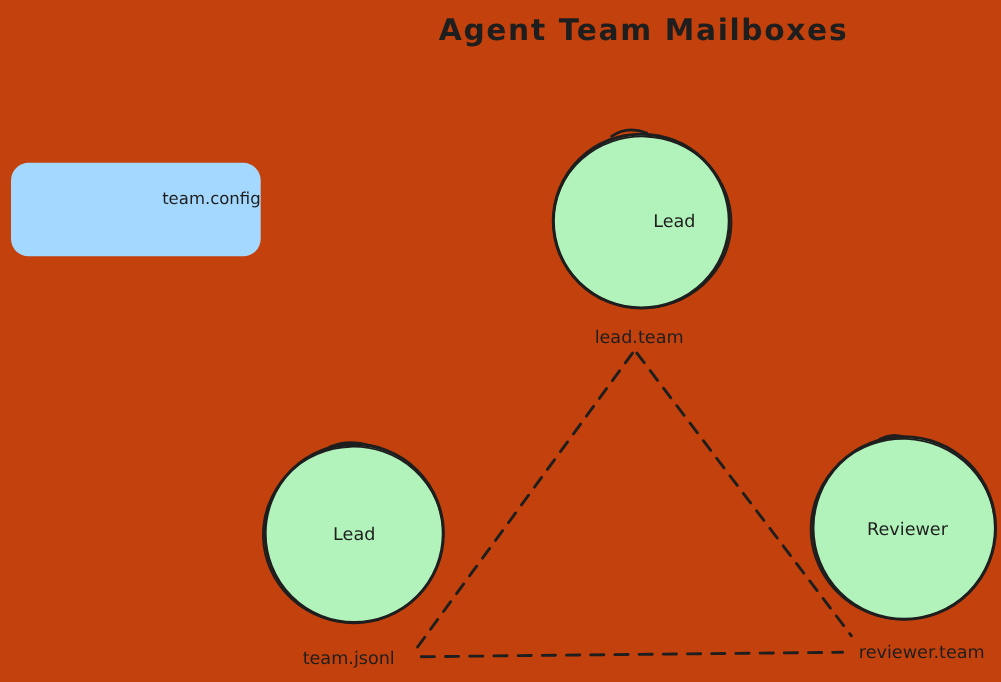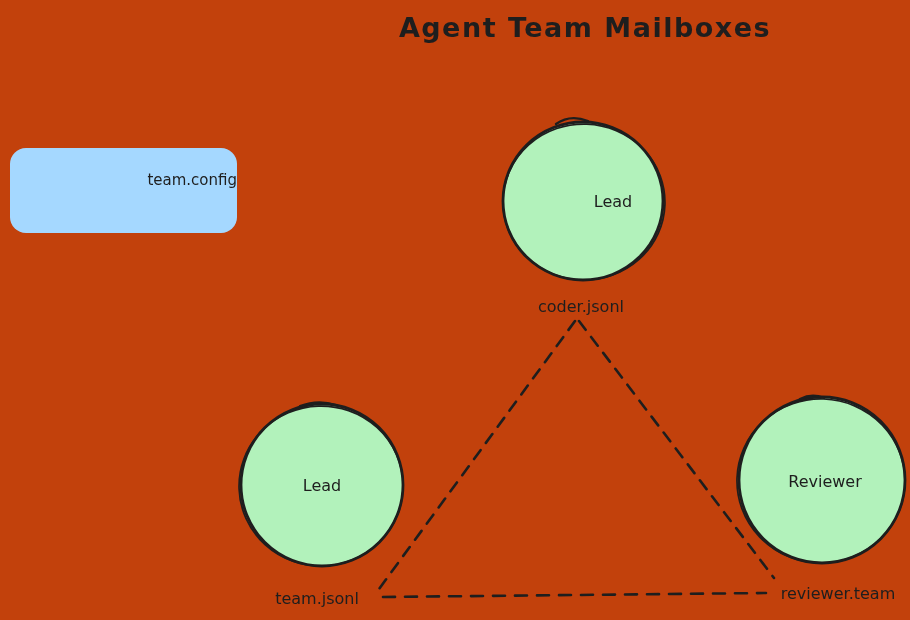--- a/index.html
+++ b/index.html
@@ -99,17 +99,17 @@
       <ellipse cx="822" cy="480" rx="83" ry="83" stroke-width="2.8" stroke="#1e1e1e" fill="#b2f2bb"></ellipse>
       <ellipse cx="821" cy="481" rx="84" ry="82" fill="none" stroke-width="1.7" transform="rotate(2 822 480)" stroke="#1e1e1e"></ellipse>
       <path d="M 800 399 Q 812 393 824 398" fill="none" stroke="#1e1e1e" stroke-width="2.2" stroke-linecap="round"></path>
     </g>
   </svg>
 
   <div class="node-label label-lead">Lead</div>
   <div class="node-label label-coder">Lead</div>
   <div class="node-label label-reviewer">Reviewer</div>
 
-  <div class="file-label file-lead">coder.jsonl</div>
+  <div class="file-label file-lead">lead.team</div>
   <div class="file-label file-coder">team.jsonl</div>
   <div class="file-label file-reviewer">reviewer.team</div>
 
 </div>
 
 </body></html>

